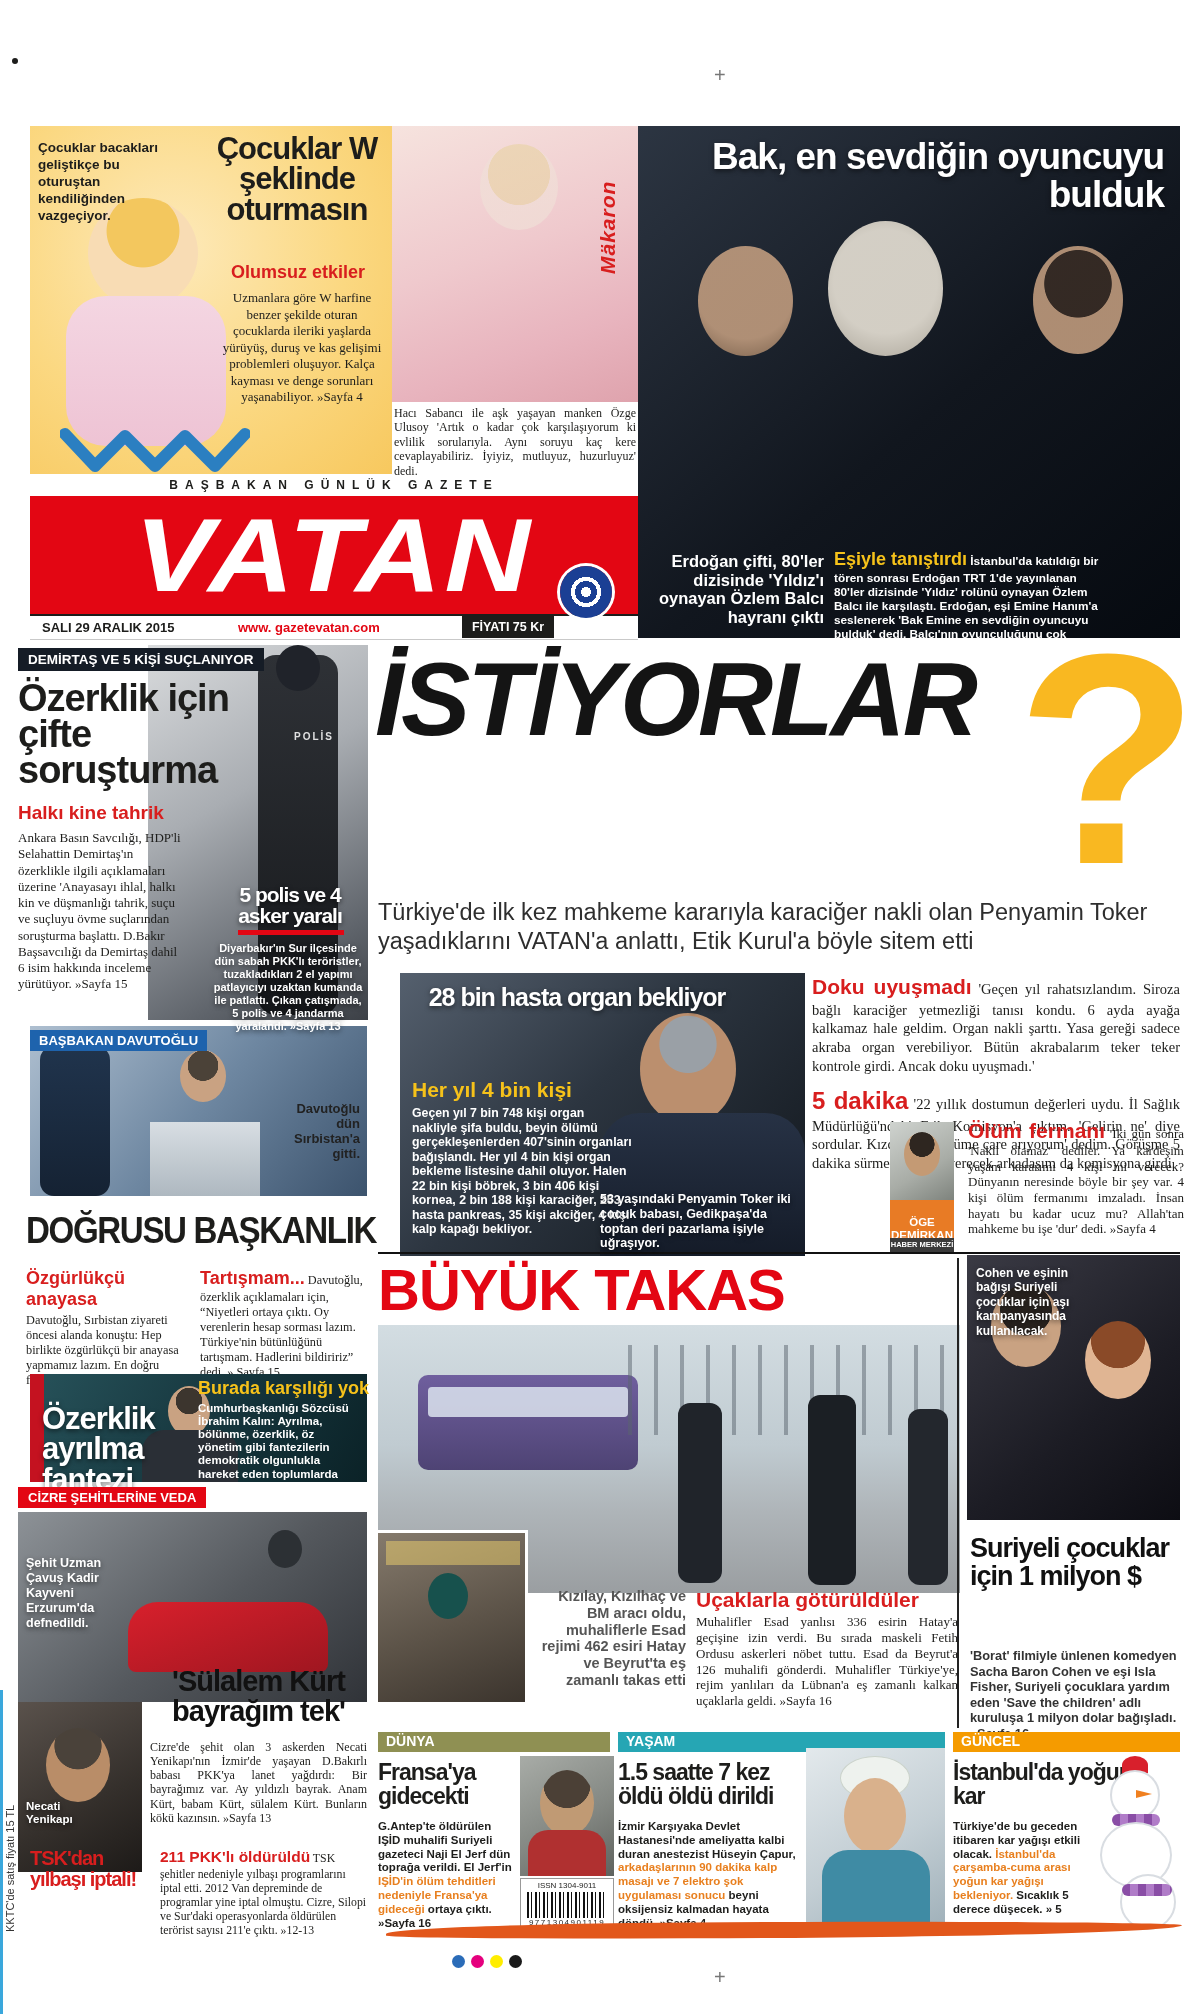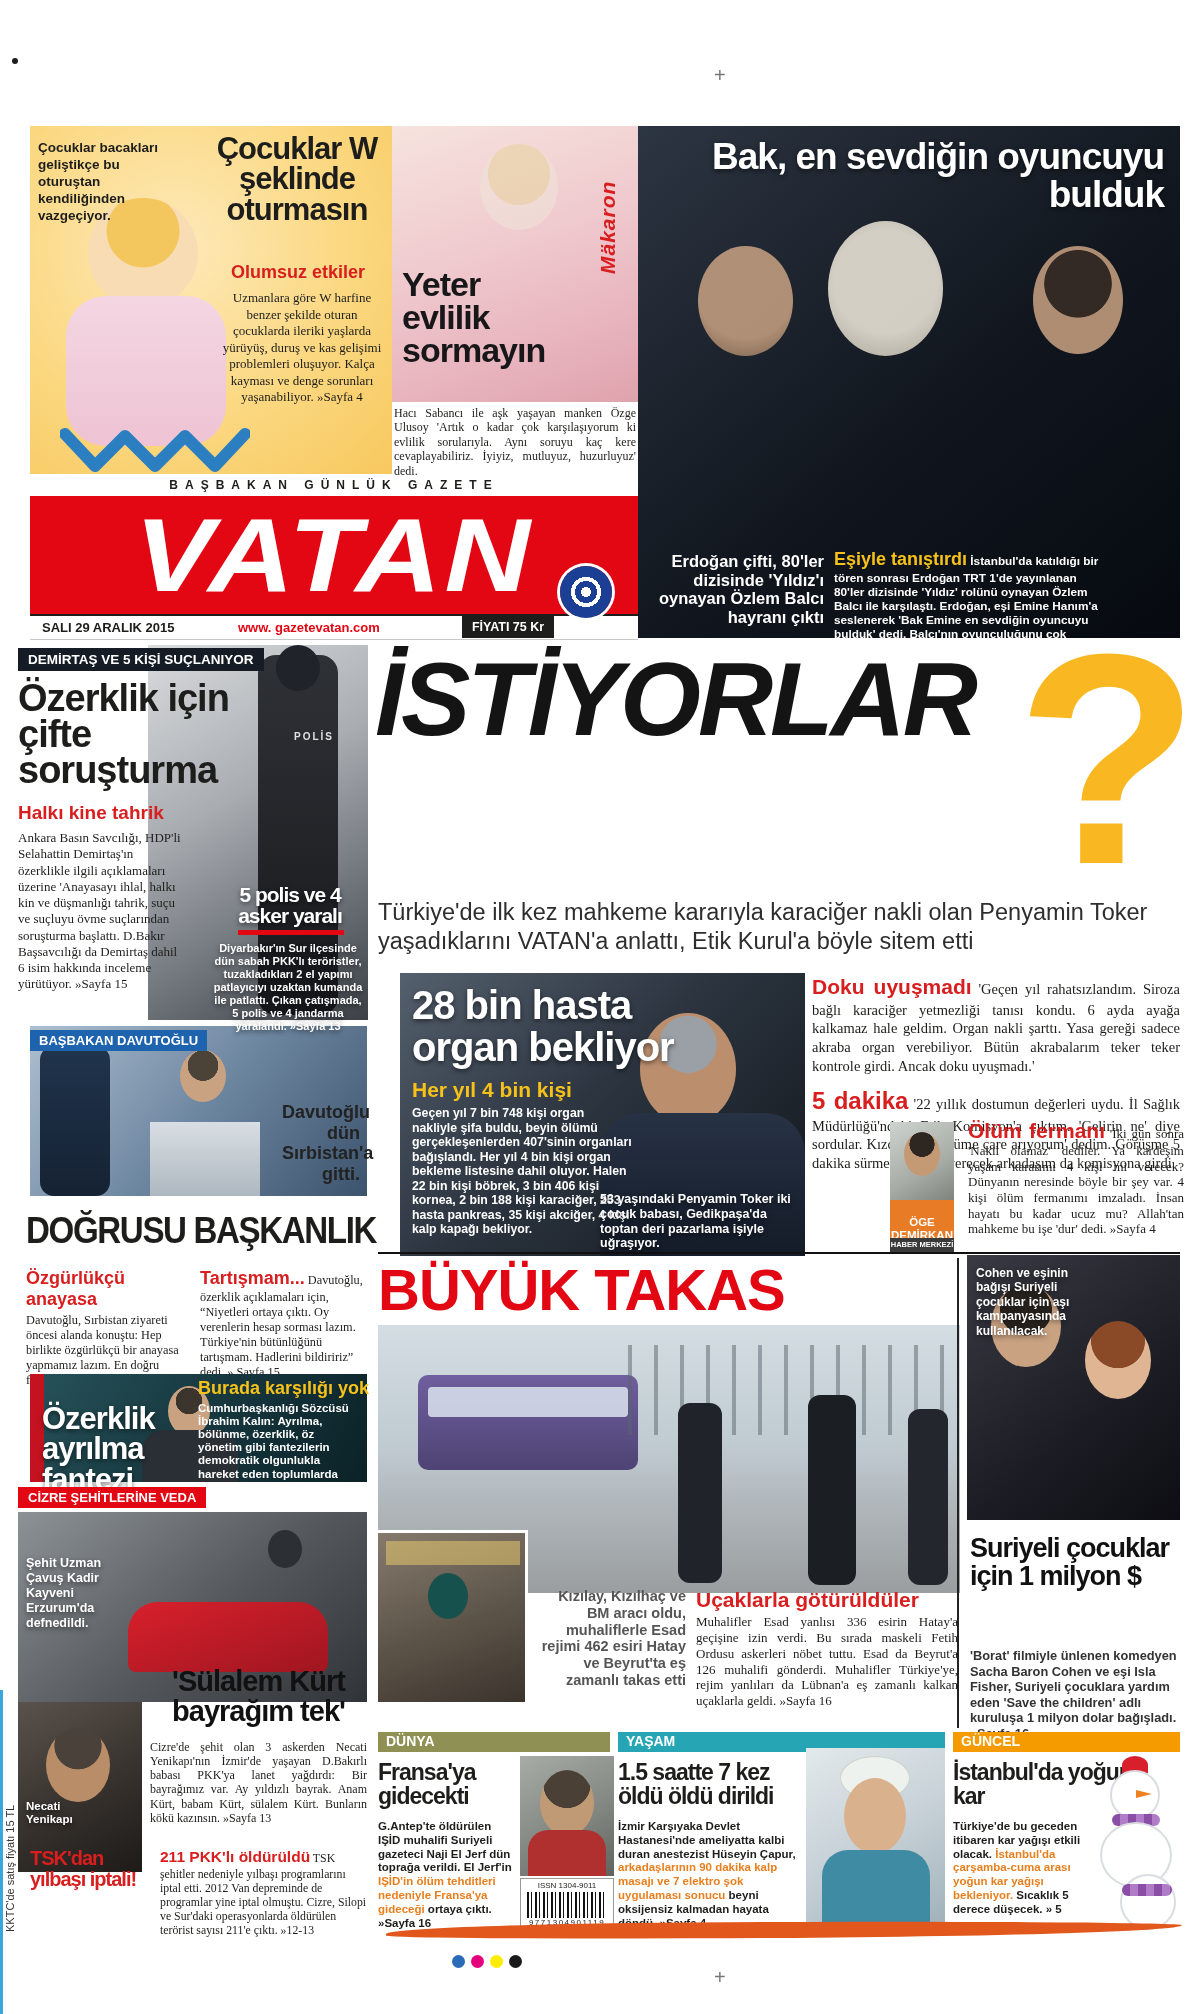--- a/index.html
+++ b/index.html
@@ -58,21 +58,20 @@
   </div>
   <div class="abs" style="left:38px;top:140px;width:138px;font-size:13.5px;font-weight:bold;line-height:1.25;">Çocuklar bacakları geliştikçe bu oturuştan kendiliğinden vazgeçiyor.</div>
   <div class="abs hvy" style="left:208px;top:134px;width:178px;font-size:31px;line-height:0.98;text-align:center;">Çocuklar W şeklinde oturmasın</div>
   <div class="abs red" style="left:218px;top:262px;width:160px;font-size:18px;font-weight:bold;text-align:center;">Olumsuz etkiler</div>
   <div class="abs serif ctr" style="left:222px;top:290px;width:160px;font-size:13px;line-height:1.27;">Uzmanlara göre W harfine benzer şekilde oturan çocuklarda ileriki yaşlarda yürüyüş, duruş ve kas gelişimi problemleri oluşuyor. Kalça kayması ve denge sorunları yaşanabiliyor. »Sayfa 4</div>
 
   <div class="ph ph-pink" style="left:392px;top:126px;width:246px;height:276px;">
     <div class="head-sil" style="left:88px;top:18px;width:78px;height:86px;background:radial-gradient(circle at 50% 35%,#e9d3a9 0 45%,#f0dfd7 46% 100%);opacity:.7;"></div>
   </div>
   <div class="abs" style="left:596px;top:134px;height:140px;writing-mode:vertical-rl;transform:rotate(180deg);color:#d81e1e;font-weight:bold;font-style:italic;font-size:21px;letter-spacing:1px;">Mäkaron</div>
-  <div class="abs hvy" style="left:402px;top:268px;width:170px;font-size:34px;line-height:0.97;color:#17171a;">Yeter evlilik sormayın</div>
   <div class="abs serif just" style="left:394px;top:406px;width:242px;font-size:12px;line-height:1.2;">Hacı Sabancı ile aşk yaşayan manken Özge Ulusoy 'Artık o kadar çok karşılaşıyorum ki evlilik sorularıyla. Aynı soruyu kaç kere cevaplayabiliriz. İyiyiz, mutluyuz, huzurluyuz' dedi.</div>
 
   <div class="ph ph-dark" style="left:638px;top:126px;width:542px;height:512px;">
     <div class="head-sil" style="left:60px;top:120px;width:95px;height:110px;background:radial-gradient(circle at 50% 40%,#c9a282 0 60%,#8a6c52 100%);opacity:.85;"></div>
     <div class="head-sil" style="left:190px;top:95px;width:115px;height:135px;background:radial-gradient(circle at 50% 45%,#e8e2d6 0 55%,#b9b2a4 100%);opacity:.9;"></div>
     <div class="head-sil" style="left:395px;top:120px;width:90px;height:108px;background:radial-gradient(circle at 50% 35%,#3a2d25 0 40%,#c9a282 41% 100%);opacity:.85;"></div>
   </div>
   <div class="abs hvy wt shadow rt" style="left:712px;top:138px;width:452px;font-size:37px;line-height:1.04;">Bak, en sevdiğin oyuncuyu bulduk</div>
   <div class="abs wt rt" style="left:648px;top:552px;width:176px;font-size:16.5px;font-weight:bold;line-height:1.13;">Erdoğan çifti, 80'ler dizisinde 'Yıldız'ı oynayan Özlem Balcı hayranı çıktı</div>
   <div class="abs wt" style="left:834px;top:549px;width:274px;font-size:11.8px;font-weight:bold;line-height:1.2;">
@@ -106,21 +105,21 @@
   <div class="abs" style="left:1016px;top:636px;font-size:300px;line-height:0.82;font-weight:bold;color:#f9b821;z-index:1;">?</div>
   <div class="abs" style="left:375px;top:648px;width:700px;z-index:2;font-weight:bold;font-style:italic;letter-spacing:-3px;font-size:104px;line-height:0.99;color:#141414;">
     <div>İSTİYORLAR</div>
   </div>
   <div class="abs" style="left:378px;top:898px;width:800px;font-size:23.5px;line-height:1.22;color:#2e2e2e;">Türkiye'de ilk kez mahkeme kararıyla karaciğer nakli olan Penyamin Toker yaşadıklarını VATAN'a anlattı, Etik Kurul'a böyle sitem etti</div>
 
   <div class="ph ph-toker" style="left:400px;top:973px;width:405px;height:283px;">
     <div class="head-sil" style="left:240px;top:40px;width:96px;height:112px;background:radial-gradient(circle at 50% 28%,#9aa0a6 0 30%,#bb8f6e 31% 100%);"></div>
     <div class="abs" style="left:200px;top:140px;width:205px;height:143px;border-radius:40px 40px 0 0;background:linear-gradient(180deg,#273245,#141b28);"></div>
   </div>
-  <div class="abs hvy wt shadow" style="left:412px;top:984px;width:330px;font-size:40px;line-height:1.05;z-index:2;">28 bin hasta organ bekliyor</div>
+  <div class="abs hvy wt shadow" style="left:412px;top:984px;width:330px;font-size:25px;line-height:1.05;z-index:2;text-align:center;">28 bin hasta organ bekliyor</div>
   <div class="abs lead-yel" style="left:412px;top:1078px;font-size:21px;z-index:2;">Her yıl 4 bin kişi</div>
   <div class="abs wt" style="left:412px;top:1106px;width:220px;font-size:12.3px;font-weight:bold;line-height:1.18;z-index:2;">Geçen yıl 7 bin 748 kişi organ nakliyle şifa buldu, beyin ölümü gerçekleşenlerden 407'sinin organları bağışlandı. Her yıl 4 bin kişi organ bekleme listesine dahil oluyor. Halen 22 bin kişi böbrek, 3 bin 406 kişi kornea, 2 bin 188 kişi karaciğer, 253 hasta pankreas, 35 kişi akciğer, 4 kişi kalp kapağı bekliyor.</div>
   <div class="abs wt shadow" style="left:600px;top:1192px;width:198px;font-size:12.5px;font-weight:bold;line-height:1.18;z-index:2;">53 yaşındaki Penyamin Toker iki çocuk babası, Gedikpaşa'da toptan deri pazarlama işiyle uğraşıyor.</div>
 
   <div class="abs serif just" style="left:812px;top:974px;width:368px;font-size:14.5px;line-height:1.28;">
     <p><span class="lead-red" style="font-size:21px;">Doku uyuşmadı</span> <span>'Geçen yıl rahatsızlandım. Siroza bağlı karaciğer yetmezliği tanısı kondu. 6 ayda ayağa kalkamaz hale geldim. Organ nakli şarttı. Yasa gereği sadece akraba organ verebiliyor. Bütün akrabalarım teker teker kontrole girdi. Ancak doku uyuşmadı.'</span></p>
     <p style="margin-top:11px;"><span class="lead-red" style="font-size:24px;">5 dakika</span> <span>'22 yıllık dostumun değerleri uydu. İl Sağlık Müdürlüğü'ndeki Etik Komisyon'a çıktım. 'Gelirin ne' diye sordular. Kızdım. 'Ölümüme çare arıyorum' dedim. Görüşme 5 dakika sürmedi. Organ verecek arkadaşım da komisyona girdi.</span></p>
   </div>
   <div class="abs" style="left:890px;top:1122px;width:64px;height:130px;">
     <div class="ph ph-author" style="left:0;top:0;width:64px;height:78px;">
@@ -133,21 +132,21 @@
     <span class="lead-red" style="font-size:21px;">Ölüm fermanı</span> <span>'İki gün sonra 'Nakil olamaz' dediler. Ya kardeşim yaşam kararımı 4 kişi mi verecek? Dünyanın neresinde böyle bir şey var. 4 kişi ölüm fermanımı imzaladı. İnsan hayatı bu kadar ucuz mu? Allah'tan mahkeme bu işe 'dur' dedi. »Sayfa 4</span>
   </div>
   <div class="abs" style="left:378px;top:1252px;width:802px;height:2px;background:#111;"></div>
 
   <div class="ph ph-davut" style="left:30px;top:1026px;width:337px;height:170px;">
     <div class="head-sil" style="left:150px;top:24px;width:46px;height:52px;background:radial-gradient(circle at 50% 30%,#4b4238 0 35%,#c9a282 36% 100%);"></div>
     <div class="abs" style="left:120px;top:96px;width:110px;height:74px;background:linear-gradient(180deg,#d8dee3,#aeb8c0);"></div>
     <div class="abs" style="left:10px;top:20px;width:70px;height:150px;background:linear-gradient(180deg,#20344d,#152233);border-radius:14px;"></div>
   </div>
   <div class="abs" style="left:30px;top:1030px;background:#1e63ad;color:#fff;font-size:13px;font-weight:bold;padding:3px 9px;z-index:2;">BAŞBAKAN DAVUTOĞLU</div>
-  <div class="abs rt" style="left:282px;top:1102px;width:78px;font-size:18px;font-weight:bold;color:#222;line-height:1.15;z-index:2;">Davutoğlu dün Sırbistan'a gitti.</div>
+  <div class="abs rt" style="left:282px;top:1102px;width:78px;font-size:13px;font-weight:bold;color:#222;line-height:1.15;z-index:2;">Davutoğlu dün Sırbistan'a gitti.</div>
   <div class="abs hvy" style="left:26px;top:1210px;width:360px;font-size:36px;letter-spacing:-1.5px;transform:scaleX(0.92);transform-origin:left;white-space:nowrap;">DOĞRUSU BAŞKANLIK</div>
   <div class="abs" style="left:26px;top:1268px;width:160px;">
     <div class="lead-red" style="font-size:18px;">Özgürlükçü anayasa</div>
     <div class="serif" style="font-size:12.3px;line-height:1.22;margin-top:3px;">Davutoğlu, Sırbistan ziyareti öncesi alanda konuştu: Hep birlikte özgürlükçü bir anayasa yapmamız lazım. En doğru form başkanlık sistemidir.</div>
   </div>
   <div class="abs serif" style="left:200px;top:1268px;width:167px;font-size:12.3px;line-height:1.22;">
     <span class="lead-red" style="font-size:18px;">Tartışmam...</span> <span>Davutoğlu, özerklik açıklamaları için, “Niyetleri ortaya çıktı. Oy verenlerin hesap sorması lazım. Türkiye'nin bütünlüğünü tartışmam. Hadlerini bildiririz” dedi. » Sayfa 15</span>
   </div>
 
   <div class="ph ph-kalin" style="left:30px;top:1374px;width:337px;height:108px;">

